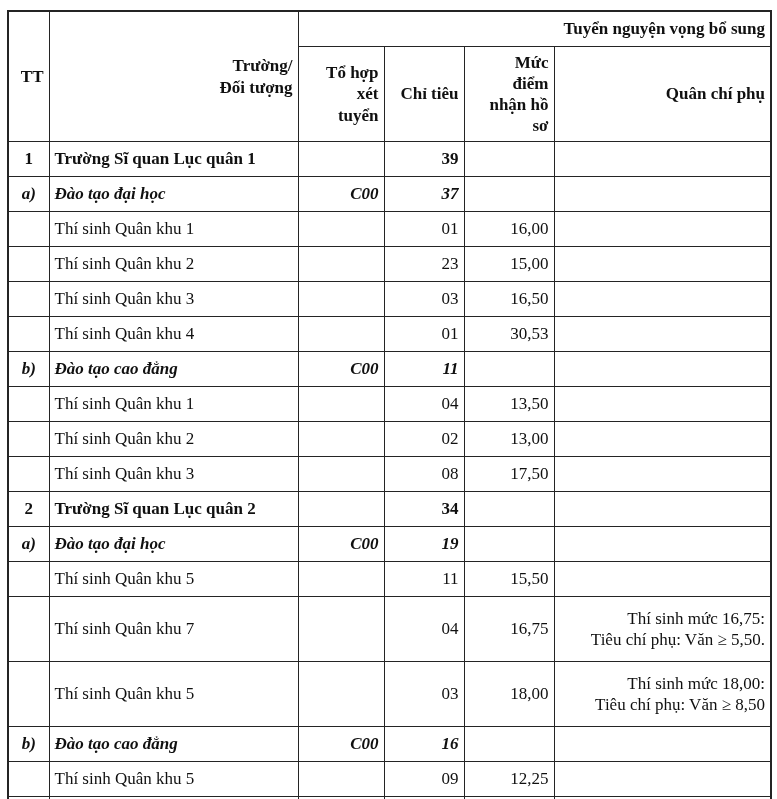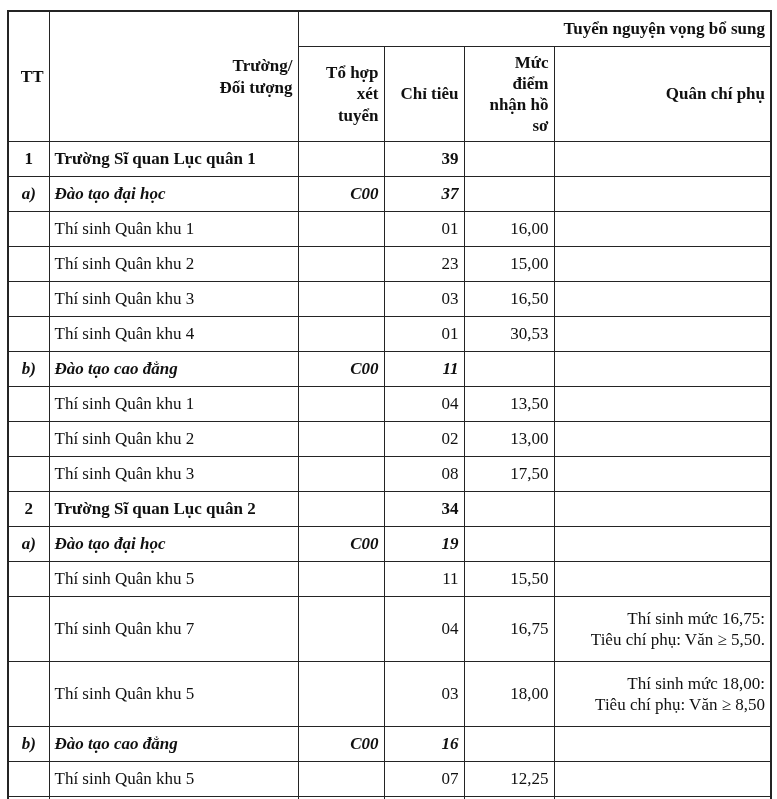--- a/index.html
+++ b/index.html
@@ -224,21 +224,21 @@
           <td class="col-name">Đào tạo cao đẳng</td>
           <td class="col-to_hop">C00</td>
           <td class="col-chi_tieu">16</td>
           <td class="col-muc_diem"></td>
           <td class="col-tieu_chi"></td>
         </tr>
         <tr class="detail">
           <td class="col-tt"></td>
           <td class="col-name">Thí sinh Quân khu 5</td>
           <td class="col-to_hop"></td>
-          <td class="col-chi_tieu">07</td>
+          <td class="col-chi_tieu">09</td>
           <td class="col-muc_diem">12,25</td>
           <td class="col-tieu_chi"></td>
         </tr>
         <tr class="detail">
           <td class="col-tt"></td>
           <td class="col-name">Thí sinh Quân khu 7</td>
           <td class="col-to_hop"></td>
           <td class="col-chi_tieu">03</td>
           <td class="col-muc_diem">15,75</td>
           <td class="col-tieu_chi"></td>

